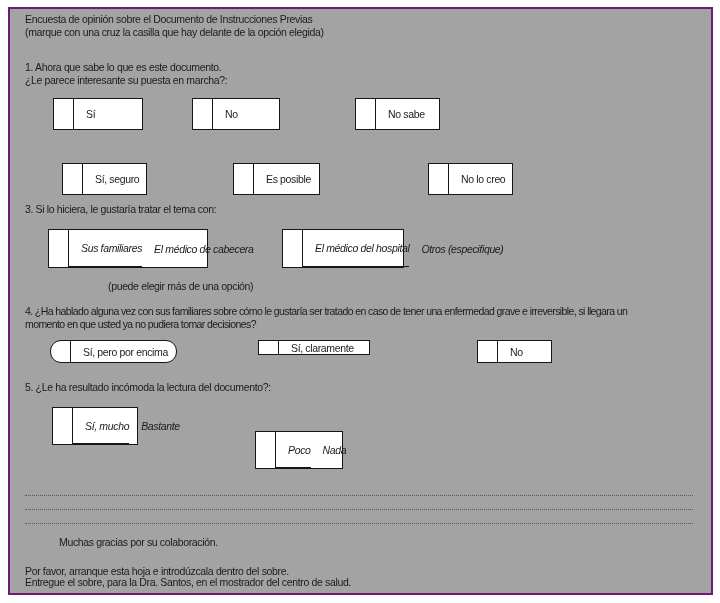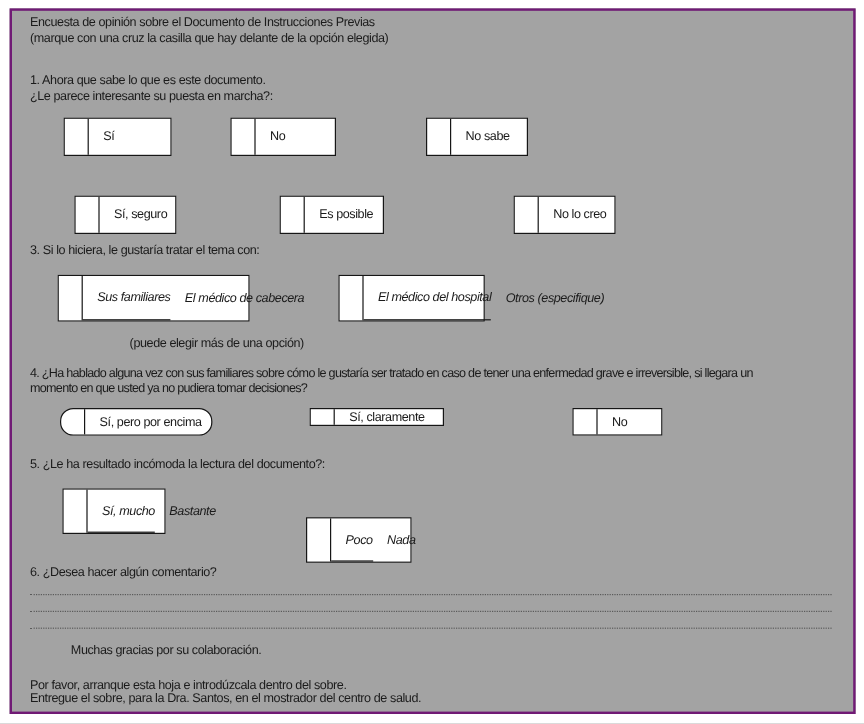--- a/index.html
+++ b/index.html
@@ -116,21 +116,20 @@
     </div>
   </div>
   <div class="tbl" style="left:245px;top:398px;width:88px;height:38px;margin-top:24px;">
     <span class="cb"></span>
     <div class="rows">
       <div class="row first">Poco</div>
       <div class="row">Nada</div>
     </div>
   </div>
 
-  <div class="txt" style="left:15px;top:462px;">6. ¿Desea hacer algún comentario?</div>
   <div class="dotline" style="left:15px;top:486px;width:668px;"></div>
   <div class="dotline" style="left:15px;top:500px;width:668px;"></div>
   <div class="dotline" style="left:15px;top:514px;width:668px;"></div>
 
   <div class="txt" style="left:15px;top:527px;margin-left:34px;">Muchas gracias por su colaboración.</div>
   <div class="txt" style="left:15px;top:556px;">Por favor, arranque esta hoja e introdúzcala dentro del sobre.</div>
   <div class="txt" style="left:15px;top:567px;">Entregue el sobre, para la Dra. Santos, en el mostrador del centro de salud.</div>
 
 </div>
 

